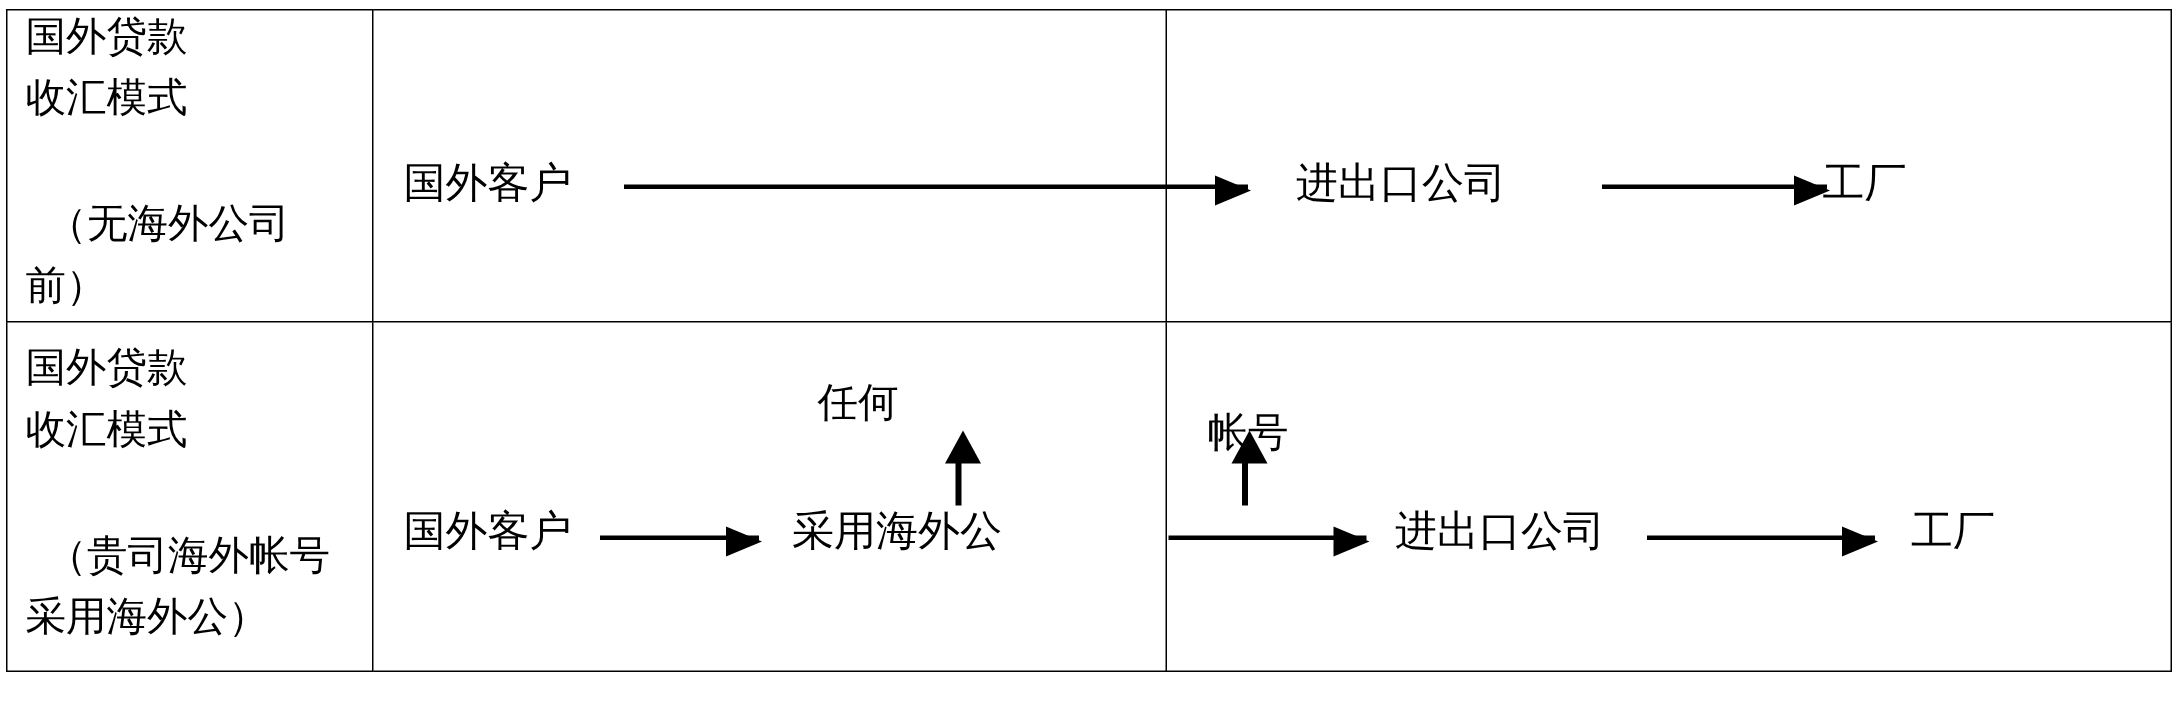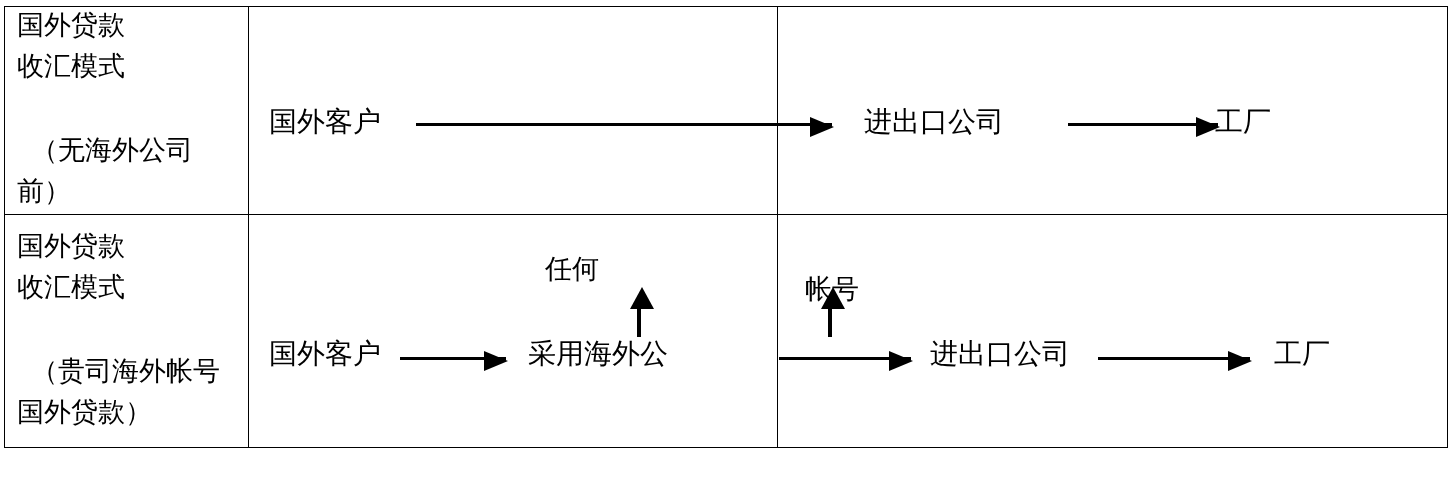--- a/index.html
+++ b/index.html
@@ -137,21 +137,21 @@
         <td class="col-out"></td>
         <td class="col-in"></td>
       </tr>
 
       <tr class="row-after">
         <td class="col-label">
           <div class="mode-label">
             <span class="ln">国外贷款</span>
             <span class="ln">收汇模式</span>
             <span class="ln indent">（贵司海外帐号</span>
-            <span class="ln">国外贷款）</span>
+            <span class="ln">采用海外公）</span>
           </div>
         </td>
         <td class="col-out"></td>
         <td class="col-in"></td>
       </tr>
     </tbody>
   </table>
 
   <div class="overlay">
 

